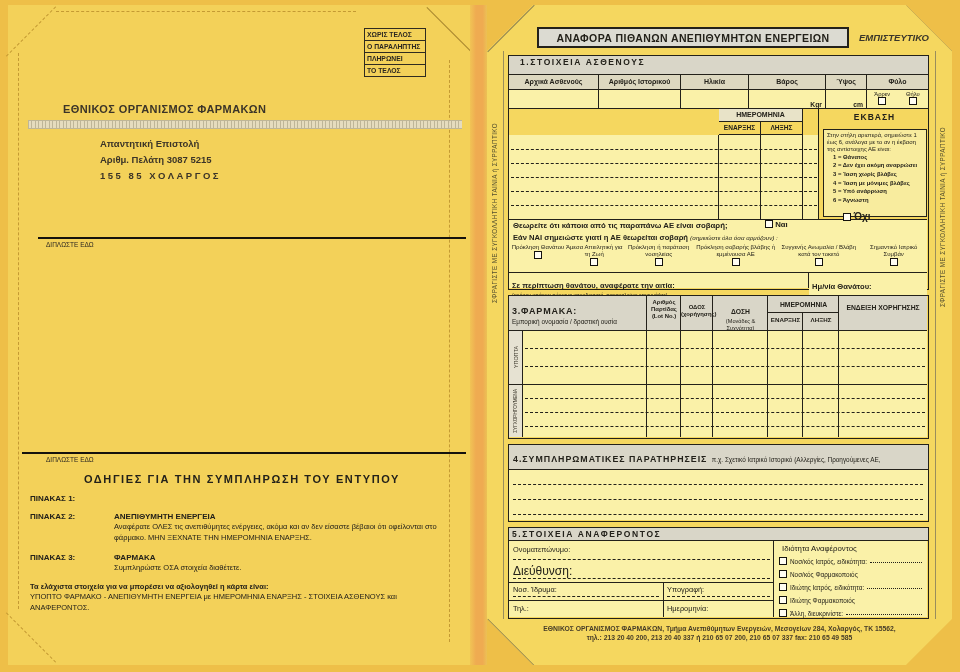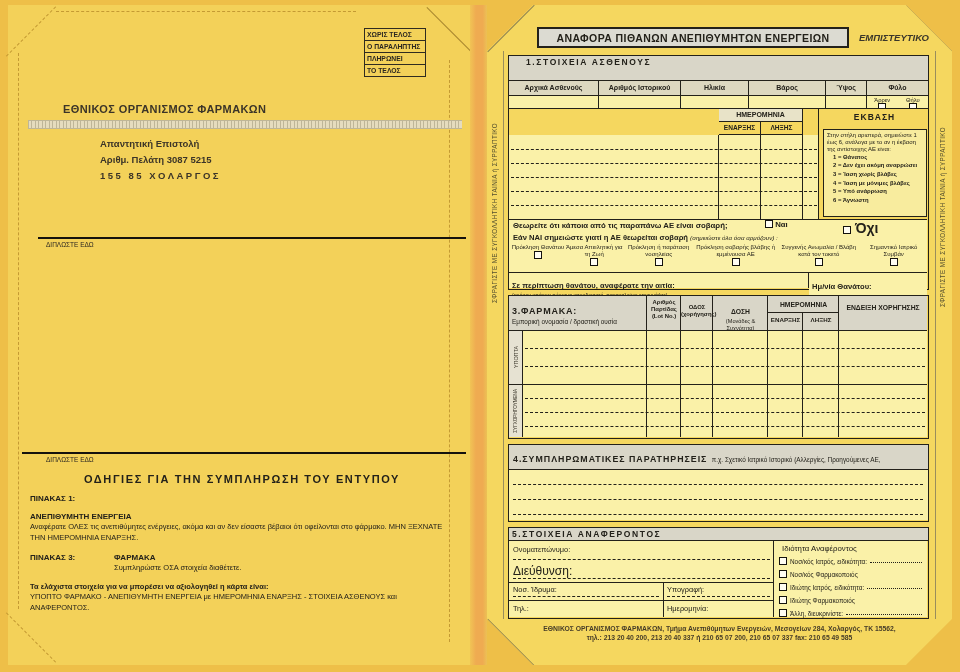--- a/index.html
+++ b/index.html
@@ -63,20 +63,21 @@
   <div class="abs" style="left:38px;top:236px;font-size:6.5px;color:#2a2620">ΔΙΠΛΩΣΤΕ ΕΔΩ</div>
   <div class="abs" style="left:14px;top:447px;width:444px;border-top:2px solid #14120d"></div>
   <div class="abs" style="left:38px;top:451px;font-size:6.5px;color:#2a2620">ΔΙΠΛΩΣΤΕ ΕΔΩ</div>
 
   <div class="abs" style="left:22px;top:468px;width:424px">
     <div class="b c" style="font-size:11px;letter-spacing:1.6px">ΟΔΗΓΙΕΣ ΓΙΑ ΤΗΝ ΣΥΜΠΛΗΡΩΣΗ ΤΟΥ ΕΝΤΥΠΟΥ</div>
     <div class="instr-row">
       <div class="instr-label">ΠΙΝΑΚΑΣ 1:</div>
     </div>
     <div class="instr-row">
+      <div class="instr-label">ΠΙΝΑΚΑΣ 2:</div>
       <div style="flex:1">
         <div class="instr-head">ΑΝΕΠΙΘΥΜΗΤΗ ΕΝΕΡΓΕΙΑ</div>
         <div class="instr-body">Αναφέρατε ΟΛΕΣ τις ανεπιθύμητες ενέργειες, ακόμα και αν δεν είσαστε βέβαιοι ότι οφείλονται στο φάρμακο. ΜΗΝ ΞΕΧΝΑΤΕ ΤΗΝ ΗΜΕΡΟΜΗΝΙΑ ΕΝΑΡΞΗΣ.</div>
       </div>
     </div>
     <div class="instr-row">
       <div class="instr-label">ΠΙΝΑΚΑΣ 3:</div>
       <div style="flex:1">
         <div class="instr-head">ΦΑΡΜΑΚΑ</div>
         <div class="instr-body">Συμπληρώστε ΟΣΑ στοιχεία διαθέτετε.</div>
@@ -102,21 +103,21 @@
 
   <div class="stripline" style="left:16px;top:46px;height:568px"></div>
   <div class="stripline" style="left:448px;top:46px;height:568px"></div>
   <div class="abs vtxt" style="left:4px;top:58px;height:240px;font-size:6.3px;letter-spacing:.4px;color:#55502f">ΣΦΡΑΓΙΣΤΕ ΜΕ ΣΥΓΚΟΛΛΗΤΙΚΗ ΤΑΙΝΙΑ ή ΣΥΡΡΑΠΤΙΚΟ</div>
   <div class="abs vtxt" style="left:452px;top:62px;height:240px;font-size:6.3px;letter-spacing:.4px;color:#55502f">ΣΦΡΑΓΙΣΤΕ ΜΕ ΣΥΓΚΟΛΛΗΤΙΚΗ ΤΑΙΝΙΑ ή ΣΥΡΡΑΠΤΙΚΟ</div>
 
   <div class="abs b c" style="left:50px;top:22px;width:312px;height:21px;border:2px solid #23211a;background:#dcdbd2;font-size:10.5px;line-height:18px;letter-spacing:.4px">ΑΝΑΦΟΡΑ ΠΙΘΑΝΩΝ ΑΝΕΠΙΘΥΜΗΤΩΝ ΕΝΕΡΓΕΙΩΝ</div>
   <div class="abs b i" style="left:372px;top:27px;font-size:9.5px;color:#3a362a">ΕΜΠΙΣΤΕΥΤΙΚΟ</div>
 
   <div class="sec" style="left:21px;top:50px;width:421px">
-    <div class="gbar b" style="height:25px;font-size:8.5px;letter-spacing:1.6px;padding:1px 17px;border-bottom:1.1px solid #23211a">1.ΣΤΟΙΧΕΙΑ ΑΣΘΕΝΟΥΣ</div>
+    <div class="gbar b" style="height:19px;font-size:8.5px;letter-spacing:1.6px;padding:1px 11px;border-bottom:1.1px solid #23211a">1.ΣΤΟΙΧΕΙΑ ΑΣΘΕΝΟΥΣ</div>
     <div class="row" style="height:15px;background:#ddd8c0;border-bottom:1.1px solid #23211a;font-size:7px;font-weight:bold;line-height:14px">
       <div class="cell c" style="width:90px">Αρχικά Ασθενούς</div>
       <div class="cell c" style="width:82px">Αριθμός Ιστορικού</div>
       <div class="cell c" style="width:68px">Ηλικία</div>
       <div class="cell c" style="width:77px">Βάρος</div>
       <div class="cell c" style="width:41px">Ύψος</div>
       <div class="cell c" style="flex:1">Φύλο</div>
     </div>
     <div class="row pale" style="height:20px;font-size:6.8px">
       <div class="cell" style="width:90px"></div>
@@ -167,21 +168,21 @@
         <div>3 = Ίαση χωρίς βλάβες</div>
         <div>4 = Ίαση με μόνιμες βλάβες</div>
         <div>5 = Υπό ανάρρωση</div>
         <div>6 = Άγνωστη</div>
       </div>
     </div>
 
     <div class="abs pale" style="left:0;top:110px;width:418px;height:69px;border-top:1.6px solid #23211a"></div>
     <div class="abs b" style="left:4px;top:112px;font-size:7.8px">Θεωρείτε ότι κάποια από τις παραπάνω ΑΕ είναι σοβαρή;</div>
     <div class="abs" style="left:256px;top:111px;font-size:7.8px;font-weight:bold"><span class="cb"></span> <span>Ναι</span></div>
-    <div class="abs" style="left:334px;top:111px;font-size:14px;font-weight:bold"><span class="cb"></span> <span>Όχι</span></div>
+    <div class="abs" style="left:334px;top:102px;font-size:10px;font-weight:bold"><span class="cb"></span> <span>Όχι</span></div>
     <div class="abs" style="left:4px;top:124px;font-size:7.6px"><span class="b">Εάν ΝΑΙ σημειώστε γιατί η ΑΕ θεωρείται σοβαρή</span> <span class="i" style="font-size:6.2px">(σημειώστε όλα όσα αρμόζουν) :</span></div>
     <div class="abs" style="left:2px;top:135px;width:416px;height:28px;display:flex">
       <div class="c" style="flex-basis:13%;font-size:6px;line-height:1.15"><span>Πρόκληση Θανάτου</span><br><span class="cb"></span></div>
       <div class="c" style="flex-basis:14%;font-size:6px;line-height:1.15"><span>Άμεσα Απειλητική για τη Ζωή</span><br><span class="cb"></span></div>
       <div class="c" style="flex-basis:17%;font-size:6px;line-height:1.15"><span>Πρόκληση ή παράταση νοσηλείας</span><br><span class="cb"></span></div>
       <div class="c" style="flex-basis:20%;font-size:6px;line-height:1.15"><span>Πρόκληση σοβαρής βλάβης ή εμμένουσα ΑΕ</span><br><span class="cb"></span></div>
       <div class="c" style="flex-basis:20%;font-size:6px;line-height:1.15"><span>Συγγενής Ανωμαλία / Βλάβη κατά τον τοκετό</span><br><span class="cb"></span></div>
       <div class="c" style="flex-basis:16%;font-size:6px;line-height:1.15"><span>Σημαντικό Ιατρικό Συμβάν</span><br><span class="cb"></span></div>
     </div>
     <div class="abs pale" style="left:0;top:163px;width:300px;height:16px;border-top:1.3px solid #23211a;border-right:1.3px solid #23211a;padding:1px 3px">

